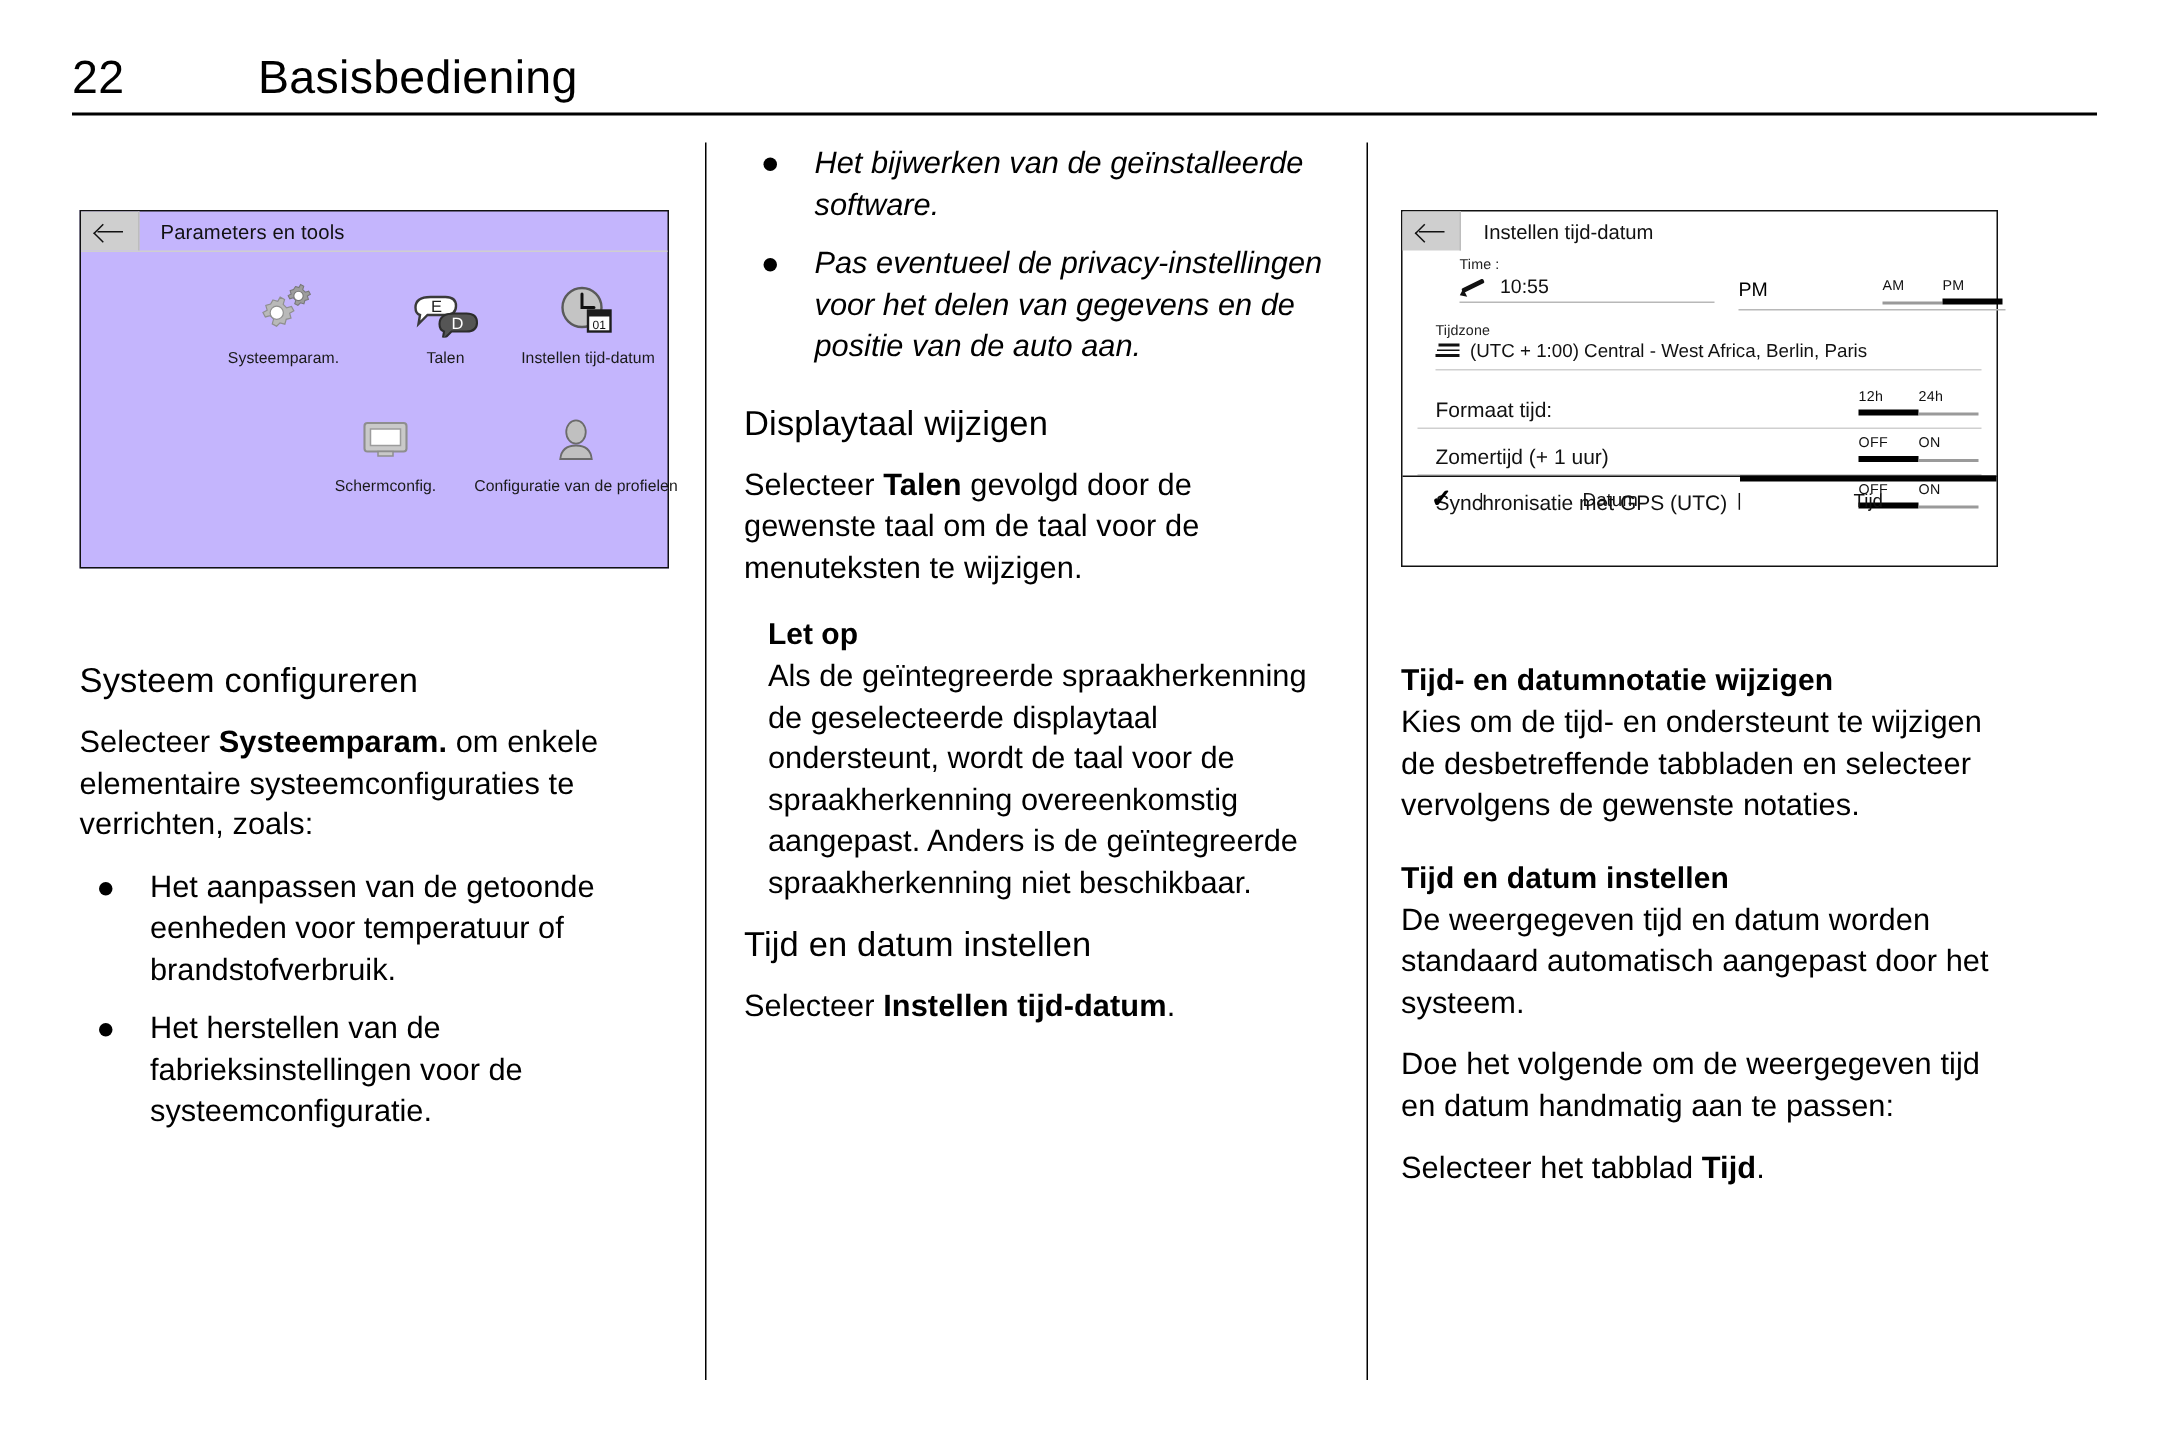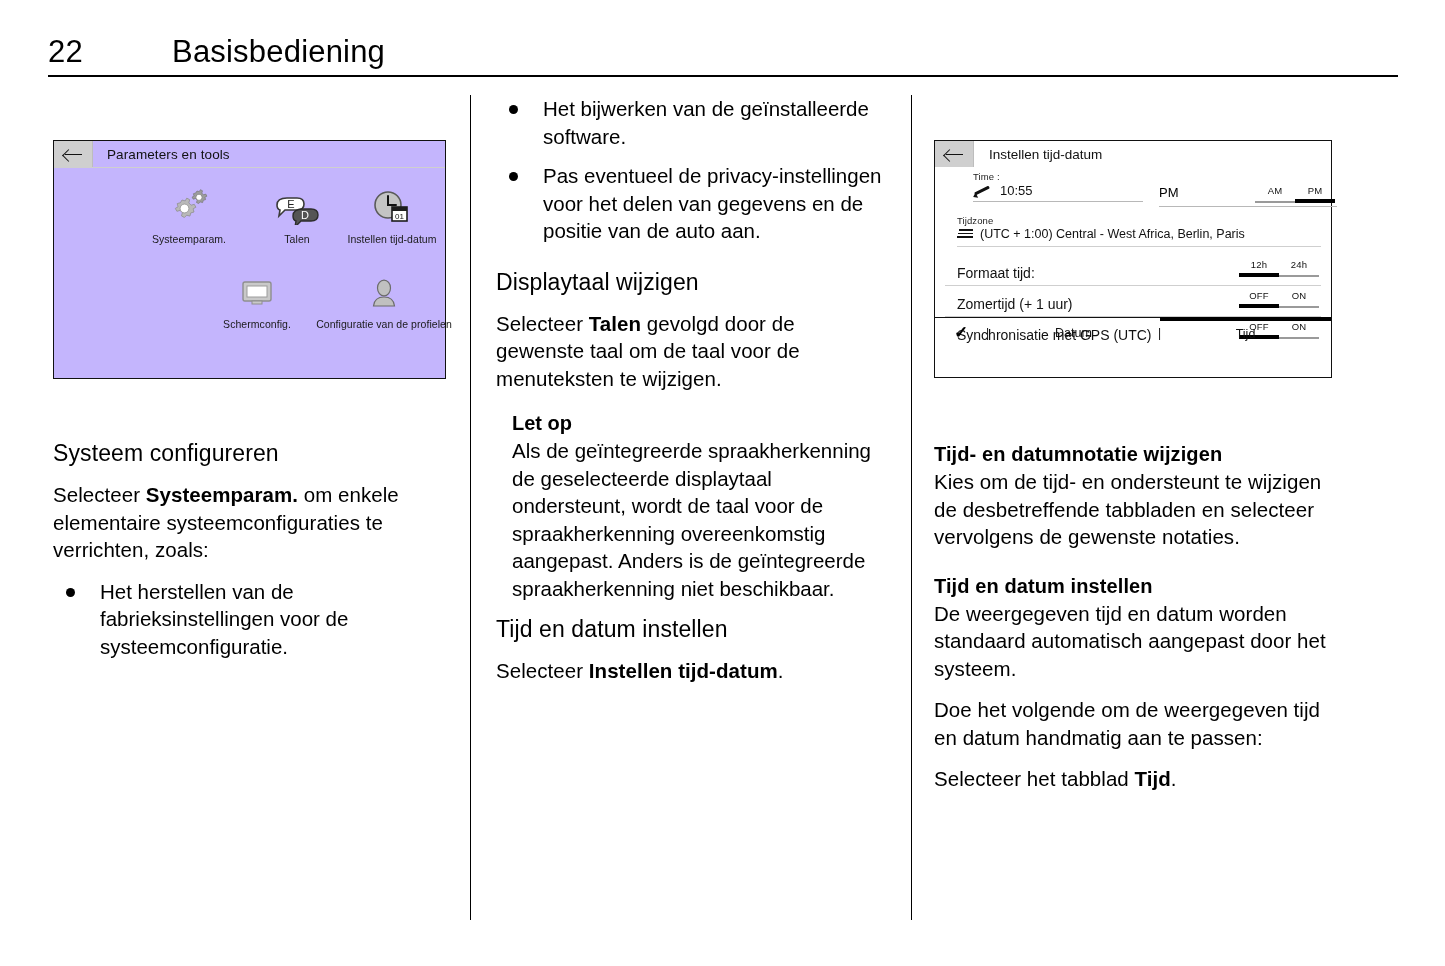--- a/index.html
+++ b/index.html
@@ -309,21 +309,21 @@
     font-size: 13px;
   }
   .seg-toggle {
     position: absolute;
     right: 2px; top: 0;
     display: flex;
     gap: 0px;
   }
   .seg {
     width: 40px;
-    text-align: center;
+    text-align: left;
     font-size: 9.5px;
     color: #111;
     padding-bottom: 3px;
     border-bottom: 2px solid #9a9a9a;
     letter-spacing: 0.2px;
   }
   .seg.active { border-bottom: 4px solid #000; }
 
   .tz-row {
     position: absolute;
@@ -497,27 +497,28 @@
         <div class="tile-label">Configuratie van de profielen</div>
       </div>
 
     </div>
   </div>
 
   <div style="position:absolute; left:0; top:345px; width:395px;">
     <h2 class="section-head">Systeem configureren</h2>
     <p class="body"><span>Selecteer </span><b>Systeemparam.</b><span> om enkele elementaire systeemconfiguraties te verrichten, zoals:</span></p>
     <ul class="bullets">
+      <li>Het aanpassen van de getoonde eenheden voor temperatuur of brandstofverbruik.</li>
       <li>Het herstellen van de fabrieksinstellingen voor de systeemconfiguratie.</li>
     </ul>
   </div>
 </div>
 
 <div class="column" id="col-mid">
-  <ul class="bullets" style="margin-bottom:24px;">
+  <ul class="bullets" style="margin-bottom:24px;font-style:italic;">
     <li>Het bijwerken van de geïnstalleerde software.</li>
     <li>Pas eventueel de privacy-instellingen voor het delen van gegevens en de positie van de auto aan.</li>
   </ul>
 
   <h2 class="section-head">Displaytaal wijzigen</h2>
   <p class="body" style="margin-bottom:18px;"><span>Selecteer </span><b>Talen</b><span> gevolgd door de gewenste taal om de taal voor de menuteksten te wijzigen.</span></p>
 
   <div class="note-block" style="">
     <div class="note-title">Let op</div>
     <div class="note-body">Als de geïntegreerde spraakherkenning de geselecteerde displaytaal ondersteunt, wordt de taal voor de spraakherkenning overeenkomstig aangepast. Anders is de geïntegreerde spraakherkenning niet beschikbaar.</div>

